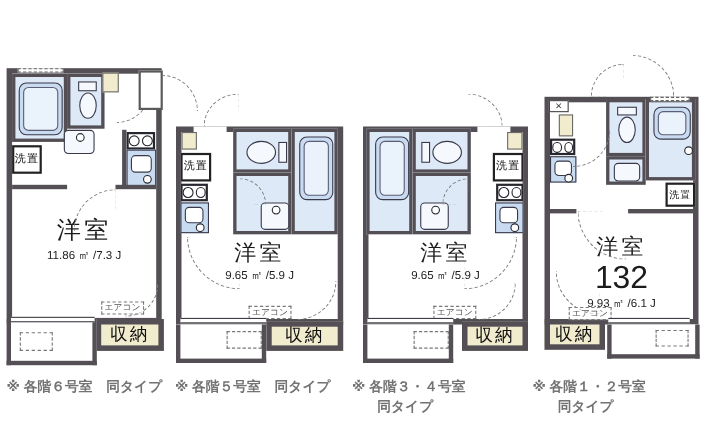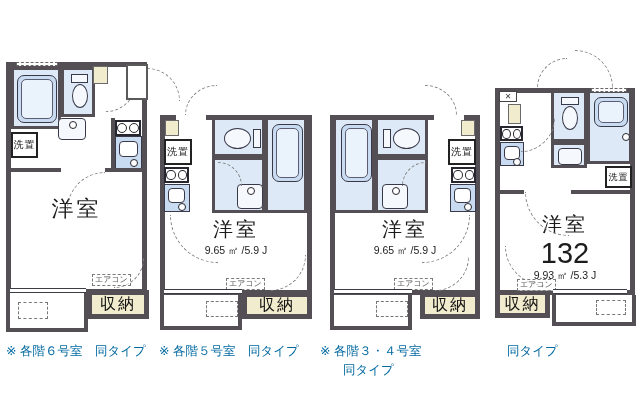--- a/index.html
+++ b/index.html
@@ -42,21 +42,21 @@
   .porch{position:absolute;background:#fff;border:2px solid #5a5a5a;box-sizing:border-box;z-index:5;}
   .sink{position:absolute;background:#fff;border:1.3px solid #39394a;border-radius:4px;}
   .faucet{position:absolute;width:6px;height:6px;border:1.4px solid #26262e;border-radius:50%;background:#fff;}
   .rlabel{position:absolute;text-align:center;color:var(--text);z-index:3;}
   .rname{font-size:20px;letter-spacing:3px;}
   .rnum{font-size:29px;line-height:1.05;}
   .rarea{font-size:10.5px;margin-top:1px;white-space:nowrap;}
   .u106 .rname{font-size:22px;} .u106 .rnum{font-size:31px;}
   .aircon{position:absolute;border:1.2px dashed #7a7a7a;color:#555;font-size:8px;line-height:10px;
           padding:0 2px;white-space:nowrap;z-index:5;background:rgba(255,255,255,.6);}
-  .caption{position:absolute;font-size:12.5px;color:#0369a1;line-height:1.55;white-space:nowrap;}
+  .caption{position:absolute;font-size:12.5px;color:#737373;line-height:1.55;white-space:nowrap;font-weight:bold;}
   .caption .l2{padding-left:23px;}
 </style>
 </head>
 <body>
 
 <div class="stage">
 
   <div class="unit u106" style="left:6px;top:62px;width:141px;height:232px;">
     <div class="outline" style="left:0;top:0;width:141px;height:232px;"></div>
     <div class="dwin" style="left:10px;top:0;width:42px;"></div>
@@ -92,20 +92,21 @@
       <div class="faucet" style="left:14px;top:22px;"></div>
     </div>
 
     <div class="wseg" style="left:5px;top:106px;width:50px;height:4px;"></div>
     <div class="wseg" style="left:99px;top:106px;width:37px;height:4px;"></div>
     <div class="arc q-tl" style="left:61px;top:110px;width:38px;height:38px;"></div>
     <div class="arc q-br" style="left:108px;top:196px;width:30px;height:30px;"></div>
 
     <div class="rlabel" style="left:3px;top:132px;width:135px;">
       <div class="rname">洋室</div>
+      <div class="rarea">11.86 ㎡ /7.3 J</div>
     </div>
     <div class="aircon" style="left:86px;top:212px;">エアコン</div>
 
     <div class="win" style="left:4px;top:226px;width:76px;"></div>
     <div class="closet" style="left:81px;top:228px;width:62px;height:29px;">
         <span>収納</span>
       </div>
     <div class="balcony" style="left:0;top:228px;width:82px;height:42px;">
       <div class="dashrect" style="left:8px;top:12px;width:30px;height:17px;"></div>
     </div>
@@ -263,29 +264,30 @@
 
     <div class="wseg" style="left:5px;top:102px;width:24px;height:4px;"></div>
     <div class="wseg" style="left:76px;top:102px;width:59px;height:4px;"></div>
     <div class="arc q-br" style="left:26px;top:30px;width:34px;height:34px;"></div>
     <div class="arc q-bl" style="left:30px;top:104px;width:44px;height:44px;"></div>
     <div class="arc q-bl" style="left:10px;top:158px;width:40px;height:40px;"></div>
 
     <div class="rlabel" style="left:0;top:123px;width:140px;">
       <div class="rname">洋室</div>
       <div class="rnum">132</div>
-      <div class="rarea">9.93 ㎡ /5.3 J</div>
+      <div class="rarea">9.93 ㎡ /6.1 J</div>
     </div>
     <div class="aircon" style="left:22px;top:191px;">エアコン</div>
 
     <div class="win" style="left:58px;top:201px;width:74px;"></div>
     <div class="closet" style="left:0;top:202px;width:55px;height:28px;">
         <span>収納</span>
       </div>
     <div class="balcony" style="left:57px;top:207px;width:84px;height:31px;">
       <div class="dashrect" style="left:40px;top:5px;width:30px;height:15px;"></div>
     </div>
     <div class="caption" style="left:-11px;top:254px;">
+      <div>※ 各階１・２号室</div>
       <div class="l2">同タイプ</div>
     </div>
   </div>
 
 </div>
 
 </body></html>

